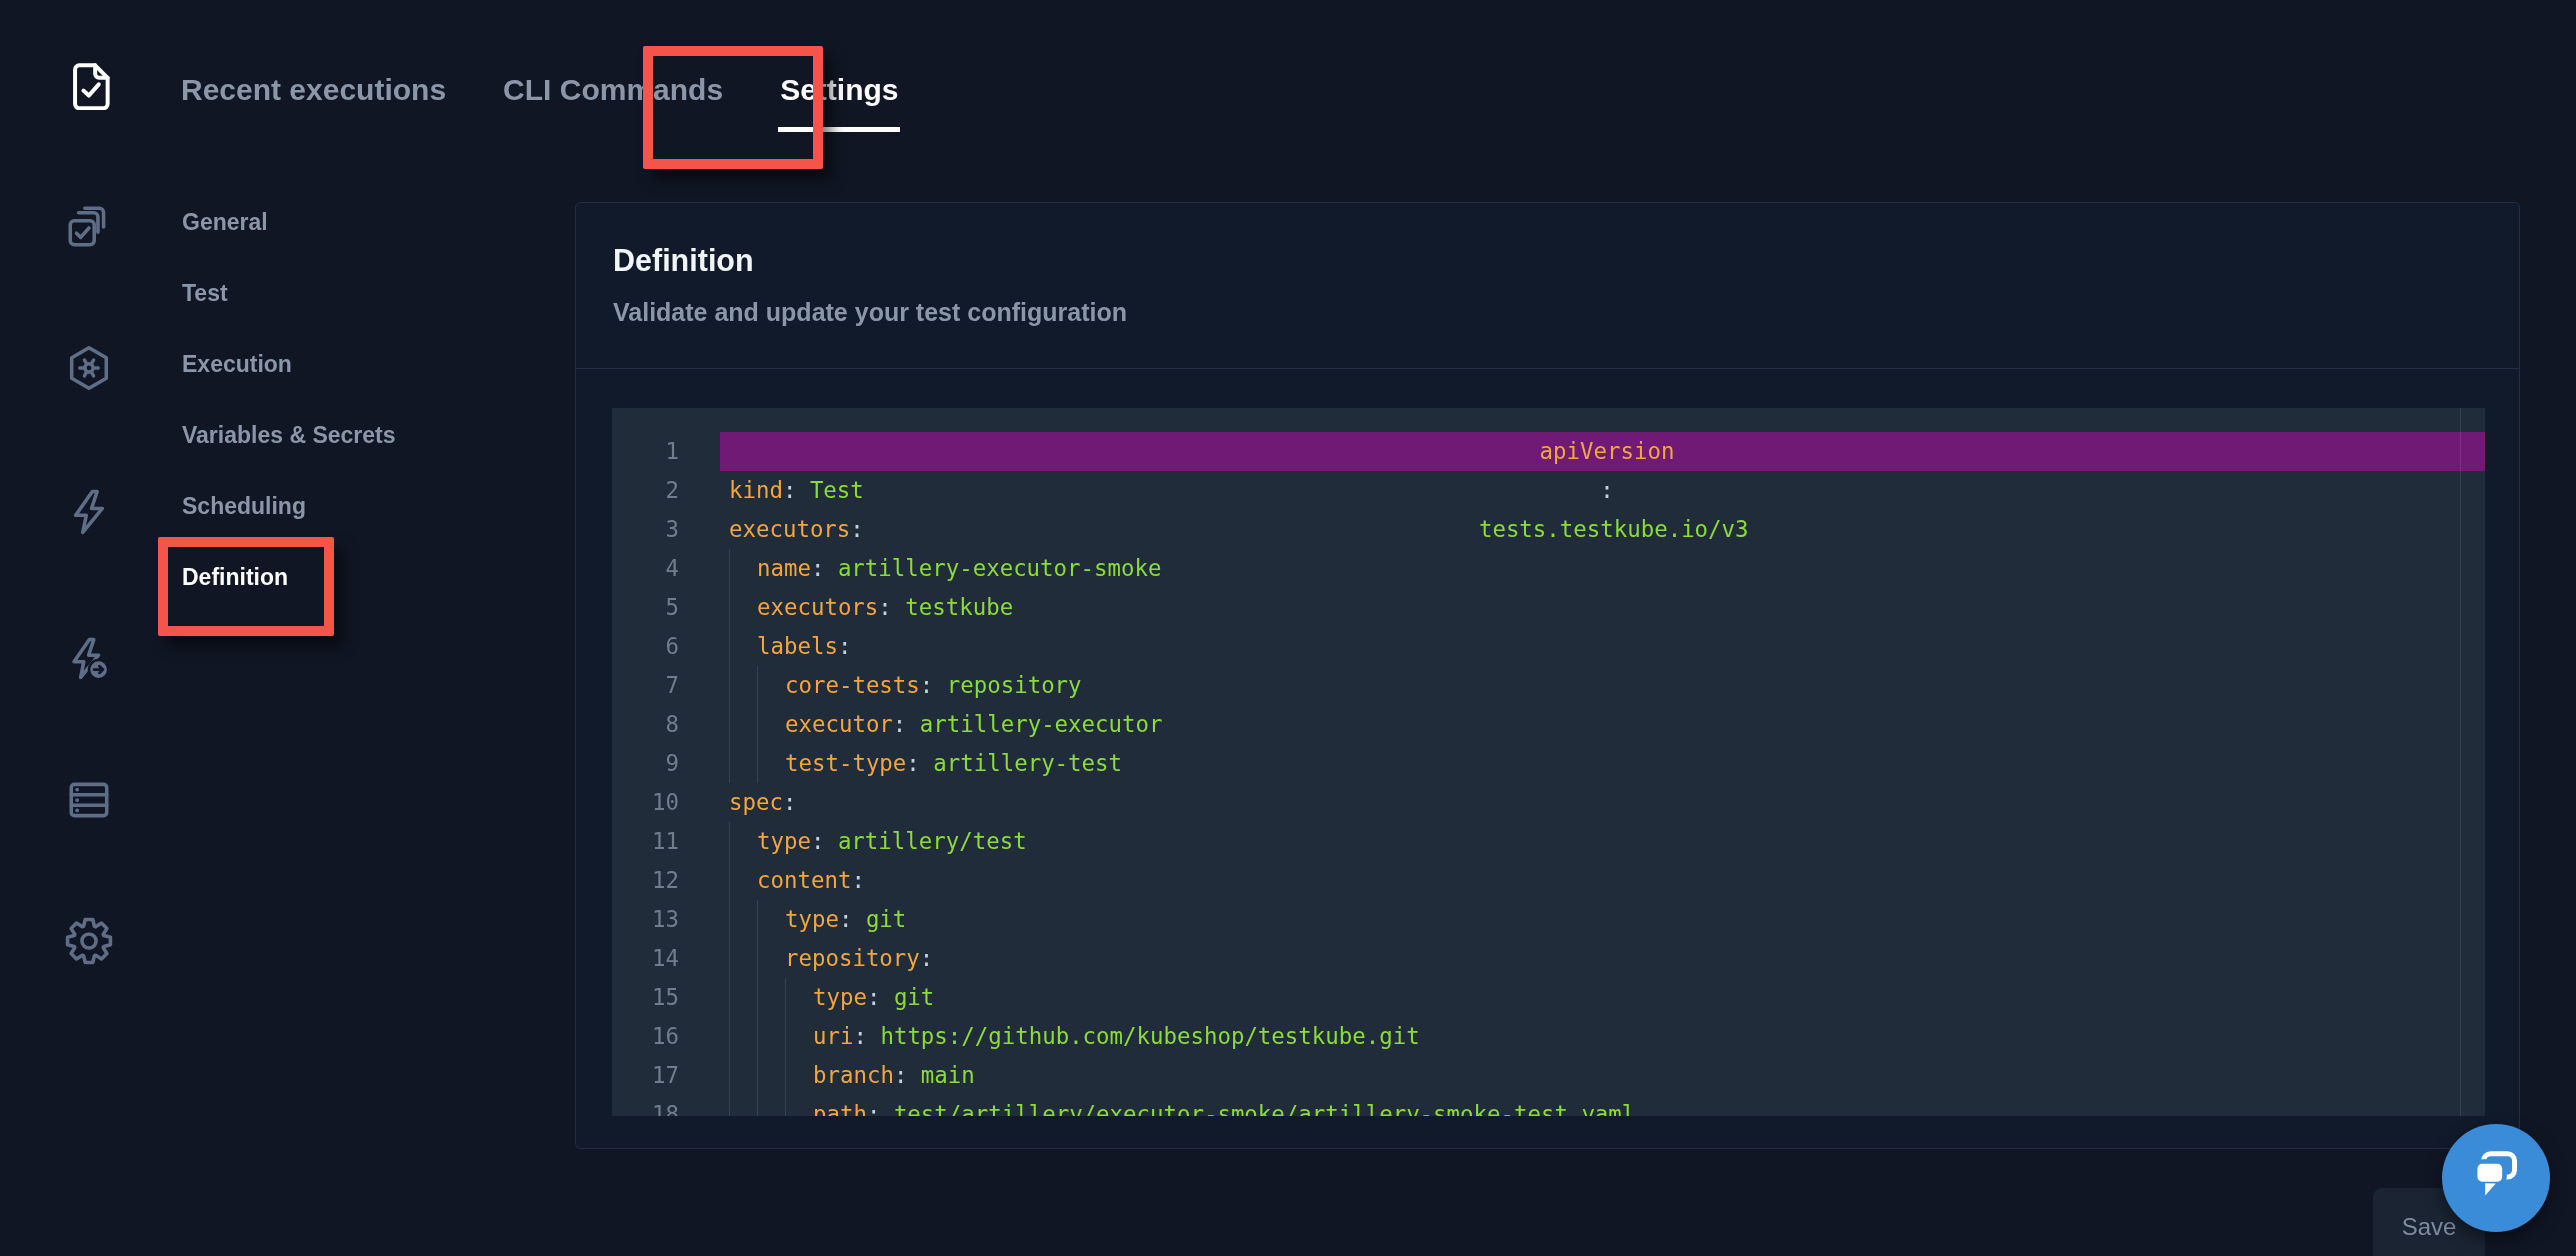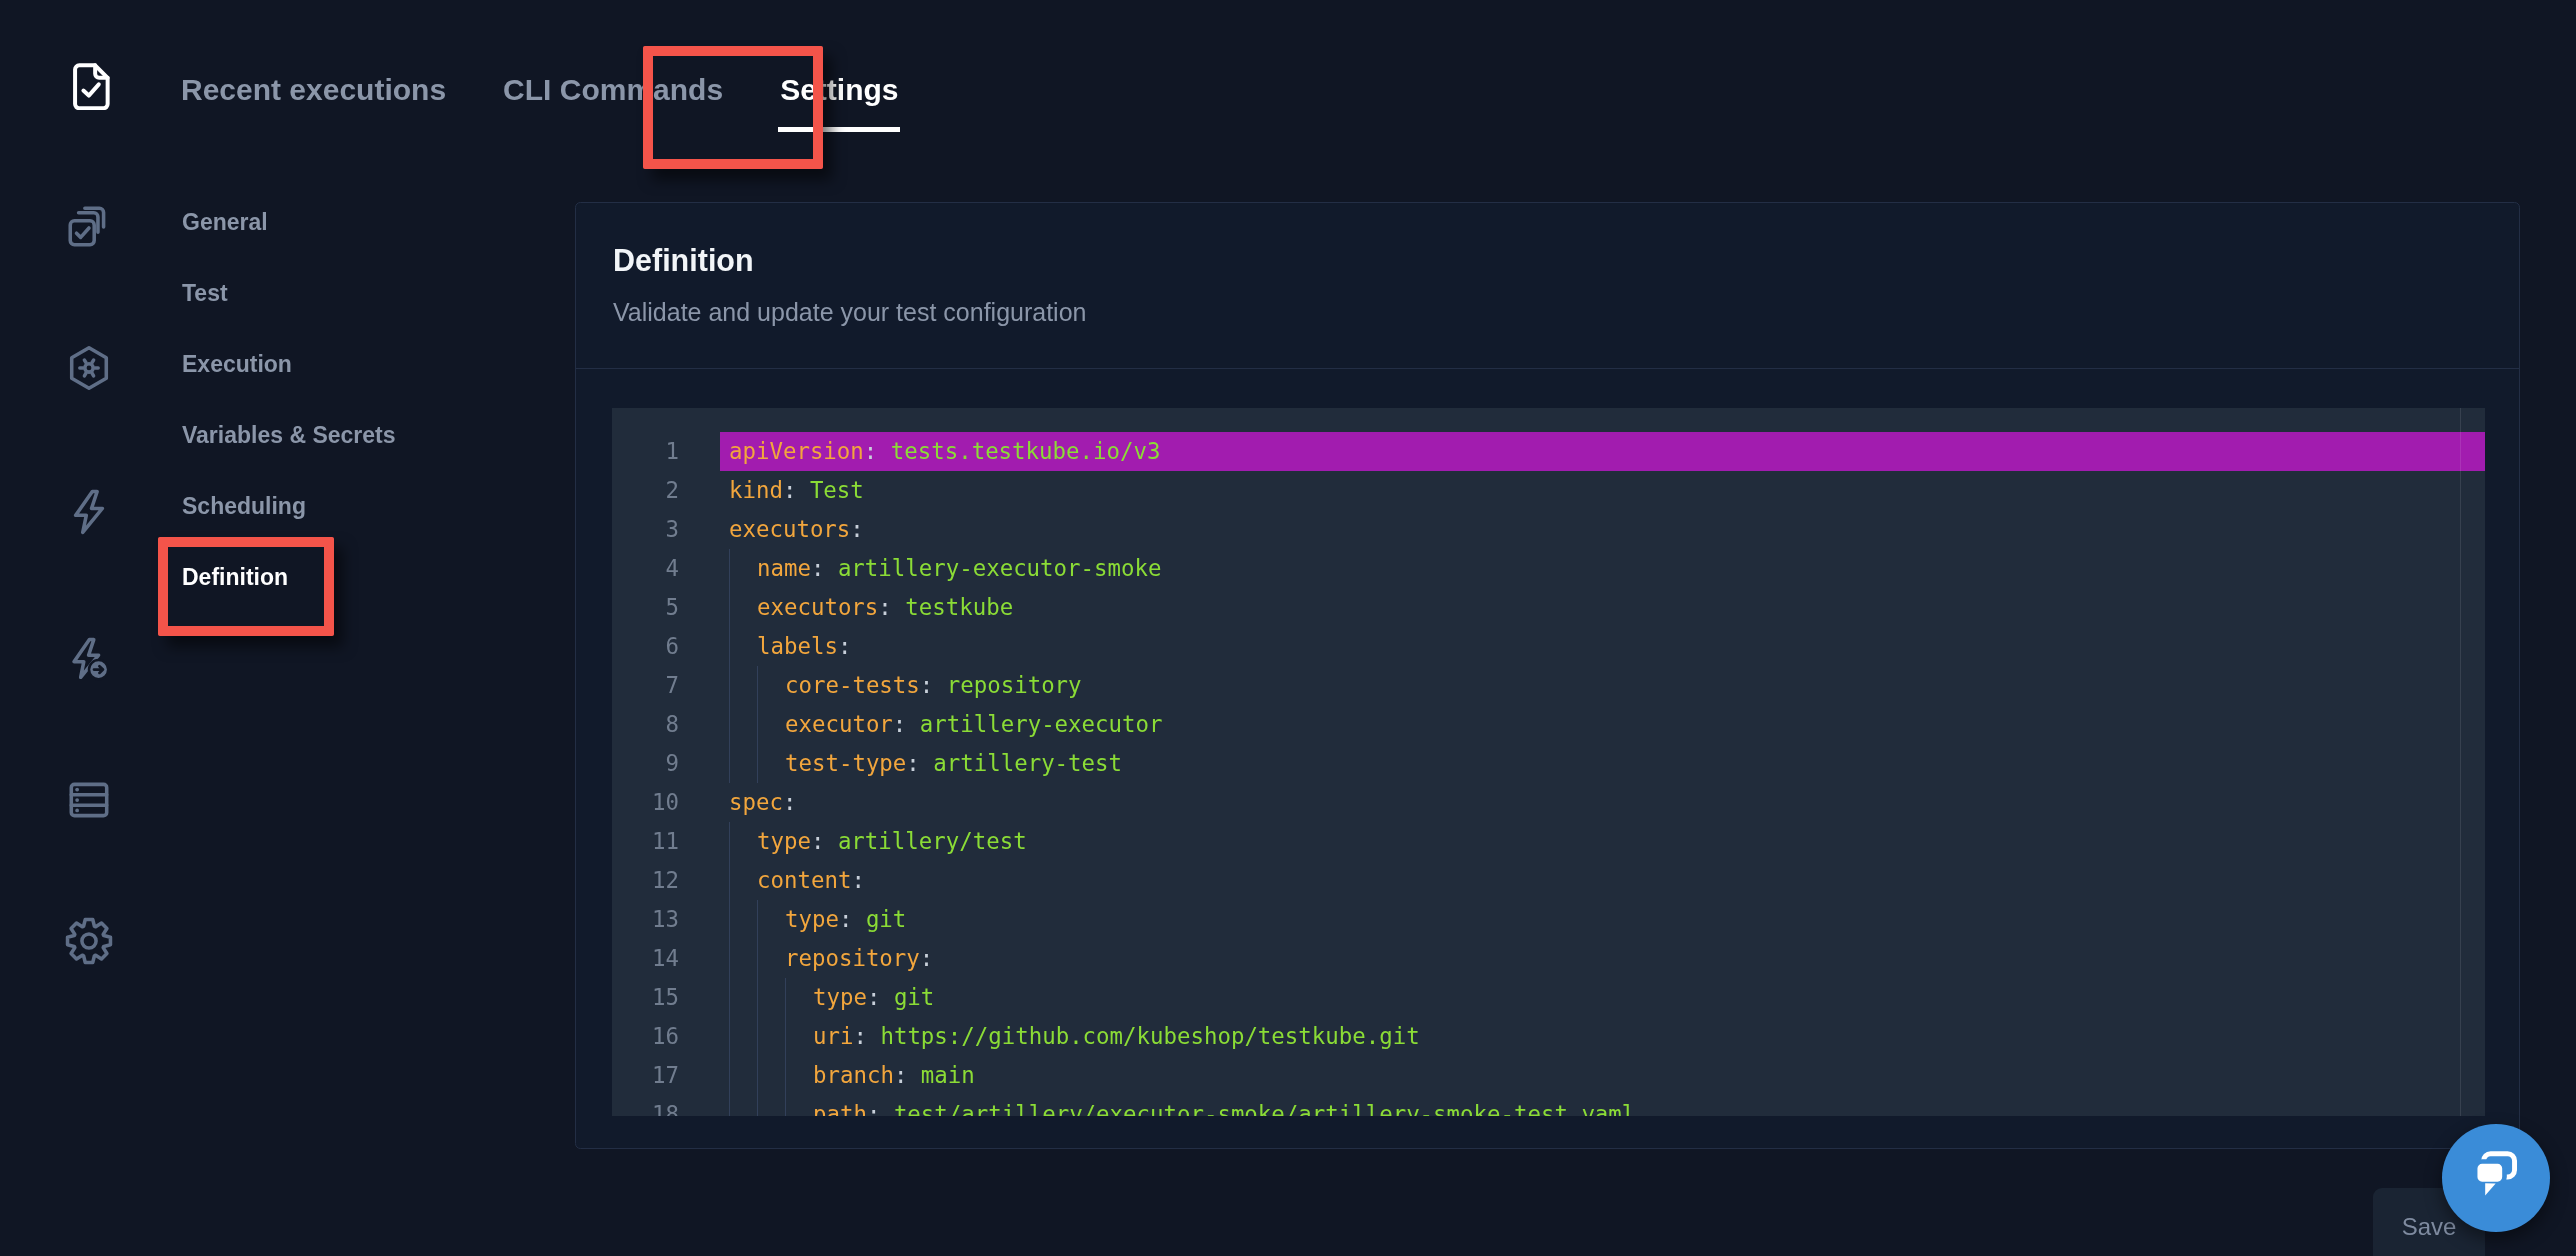--- a/index.html
+++ b/index.html
@@ -40,38 +40,38 @@
   
   .panel{
     position:absolute;left:575px;top:202px;width:1945px;height:947px;
     background:#111a2b;border:1.8px solid #232e45;border-radius:5.4px;box-sizing:border-box;
   }
   .panel-header{
     height:166px;box-sizing:border-box;border-bottom:1.8px solid #232e45;
     padding:39px 0 0 37px;
   }
   .panel-title{margin:0;font-size:30.5px;line-height:36px;font-weight:600;color:#f2f5f8;}
-  .panel-subtitle{margin:20px 0 0 0;font-size:25px;line-height:29px;font-weight:400;color:#8b96a9;}
+  .panel-subtitle{margin:20px 0 0 0;font-size:25px;line-height:29px;font-weight:700;color:#8b96a9;}
   
   .editor{
     position:absolute;left:36px;top:205px;width:1873px;height:708px;
     background:#212c3b;overflow:hidden;cursor:text;
   }
   .code-lines{padding-top:24px;}
   .line{display:flex;height:39px;align-items:stretch;}
   .gutter{
     width:108px;box-sizing:border-box;padding-right:41px;flex:none;
     text-align:right;font-family:"DejaVu Sans Mono", monospace;font-size:22.4px;
     line-height:39px;color:#717d8f;user-select:none;
   }
   .code{
     flex:1;display:flex;align-items:center;padding-left:9px;white-space:pre;
     font-family:"DejaVu Sans Mono", monospace;font-size:22.4px;line-height:39px;
   }
-  .line.sel .code{background:#a21caf;}
+  .line.sel .code{background:#701a75;flex-direction:column;}
   .indent{width:27px;flex:none;align-self:stretch;border-left:1.8px solid #32405a;}
   .yk{color:#f2a63d;}
   .yc{color:#c8d0da;}
   .yv{color:#8bdc36;}
   .scrollbar{
     position:absolute;top:0;bottom:0;left:1848px;width:25px;z-index:5;
     border-left:1.8px solid rgba(255,255,255,0.10);cursor:default;
   }
   
   .save-btn{

